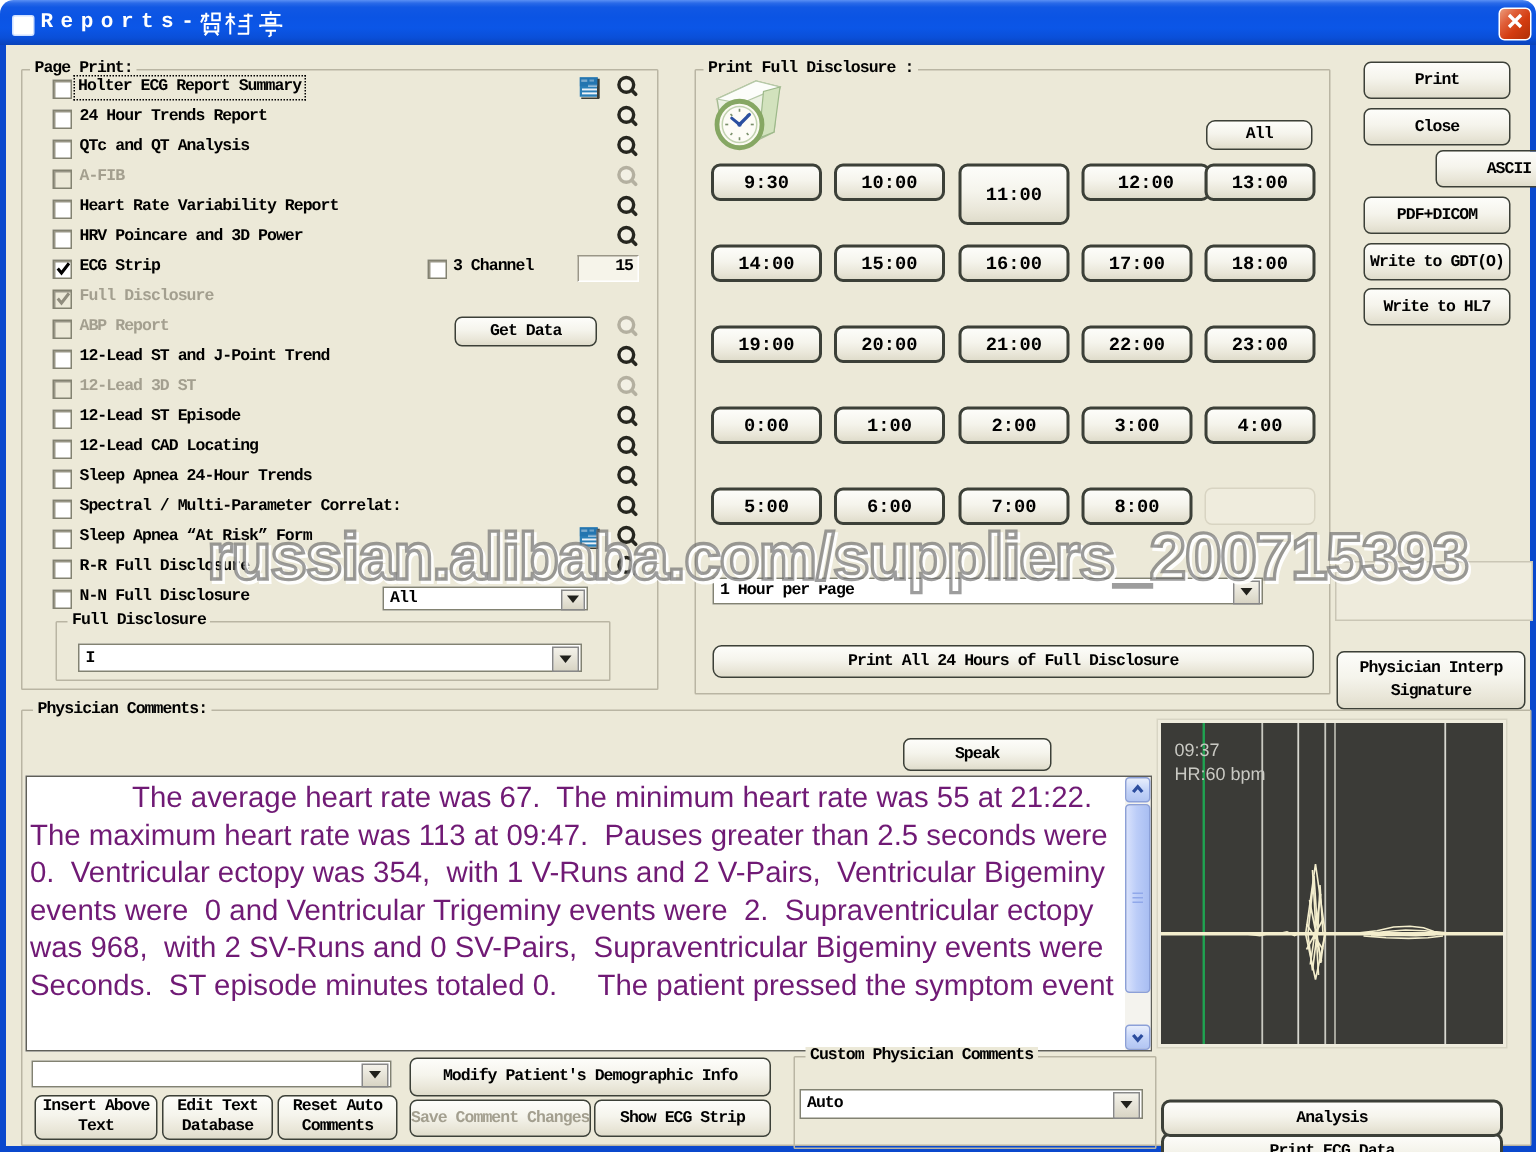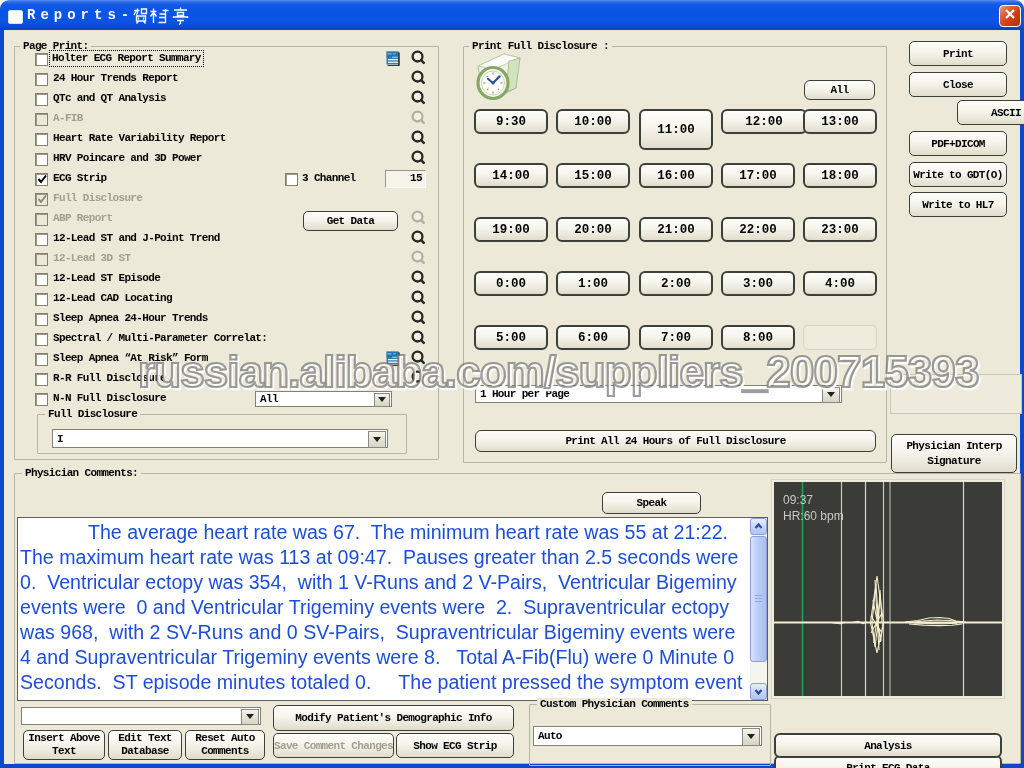--- a/index.html
+++ b/index.html
@@ -315,27 +315,26 @@
 <div class="abs btn btn2" style="left:909px;top:192px;width:98px;height:25px;">Write to HL7</div>
 <div class="abs" style="left:890px;top:374px;width:130px;height:38px;border:1px solid #cac6b5;background:#eeebdc;"></div>
 <div class="abs btn btn2" style="left:891px;top:434px;width:126px;height:39px;line-height:15px;">Physician Interp<br>Signature</div>
 
 <div class="abs grp" style="left:14px;top:473px;width:1005px;height:289px;"></div>
 <div class="abs grplab" style="left:22px;top:467px;">Physician Comments:</div>
 <div class="abs btn btn2" style="left:602px;top:492px;width:99px;height:22px;">Speak</div>
 
 <div class="abs" style="left:17px;top:517px;width:751px;height:184px;background:#fff;border:1px solid #5f5f58;box-sizing:border-box;"></div>
 <div id="commtext" class="abs" style="left:20px;top:520px;width:745px;height:178px;overflow:hidden;
-  font-family:'Liberation Sans',sans-serif;font-size:19.6px;line-height:25px;color:#1d4ed8;">
+  font-family:'Liberation Sans',sans-serif;font-size:19.6px;line-height:25px;color:#701a75;">
     <div style="text-indent:68px;white-space:pre;">The average heart rate was 67.  The minimum heart rate was 55 at 21:22.</div>
 <div style="white-space:pre;">The maximum heart rate was 113 at 09:47.  Pauses greater than 2.5 seconds were</div>
     <div style="white-space:pre;">0.  Ventricular ectopy was 354,  with 1 V-Runs and 2 V-Pairs,  Ventricular Bigeminy</div>
     <div style="white-space:pre;">events were  0 and Ventricular Trigeminy events were  2.  Supraventricular ectopy</div>
     <div style="white-space:pre;">was 968,  with 2 SV-Runs and 0 SV-Pairs,  Supraventricular Bigeminy events were</div>
-    <div style="white-space:pre;">4 and Supraventricular Trigeminy events were 8.   Total A-Fib(Flu) were 0 Minute 0</div>
     <div style="white-space:pre;">Seconds.  ST episode minutes totaled 0.     The patient pressed the symptom event</div>
 </div>
 <div class="abs" style="left:750px;top:518px;width:17px;height:182px;background:#f4f3ee;"></div>
 <div class="abs" style="left:750px;top:518px;width:17px;height:17px;background:linear-gradient(180deg,#e8eefc,#c3d3f8 55%,#b2c5f2);border:1px solid #8ca0d8;border-radius:3px;box-sizing:border-box;">
  <svg width="15" height="15" viewBox="0 0 15 15">
       <path d="M4.5 9 L7.5 5.5 L10.5 9" fill="none" stroke="#2c4d9e" stroke-width="2.2"></path>
     </svg></div>
 <div class="abs" style="left:750px;top:683px;width:17px;height:17px;background:linear-gradient(180deg,#e8eefc,#c3d3f8 55%,#b2c5f2);border:1px solid #8ca0d8;border-radius:3px;box-sizing:border-box;">
  <svg width="15" height="15" viewBox="0 0 15 15">
       <path d="M4.5 6 L7.5 9.5 L10.5 6" fill="none" stroke="#2c4d9e" stroke-width="2.2"></path>

